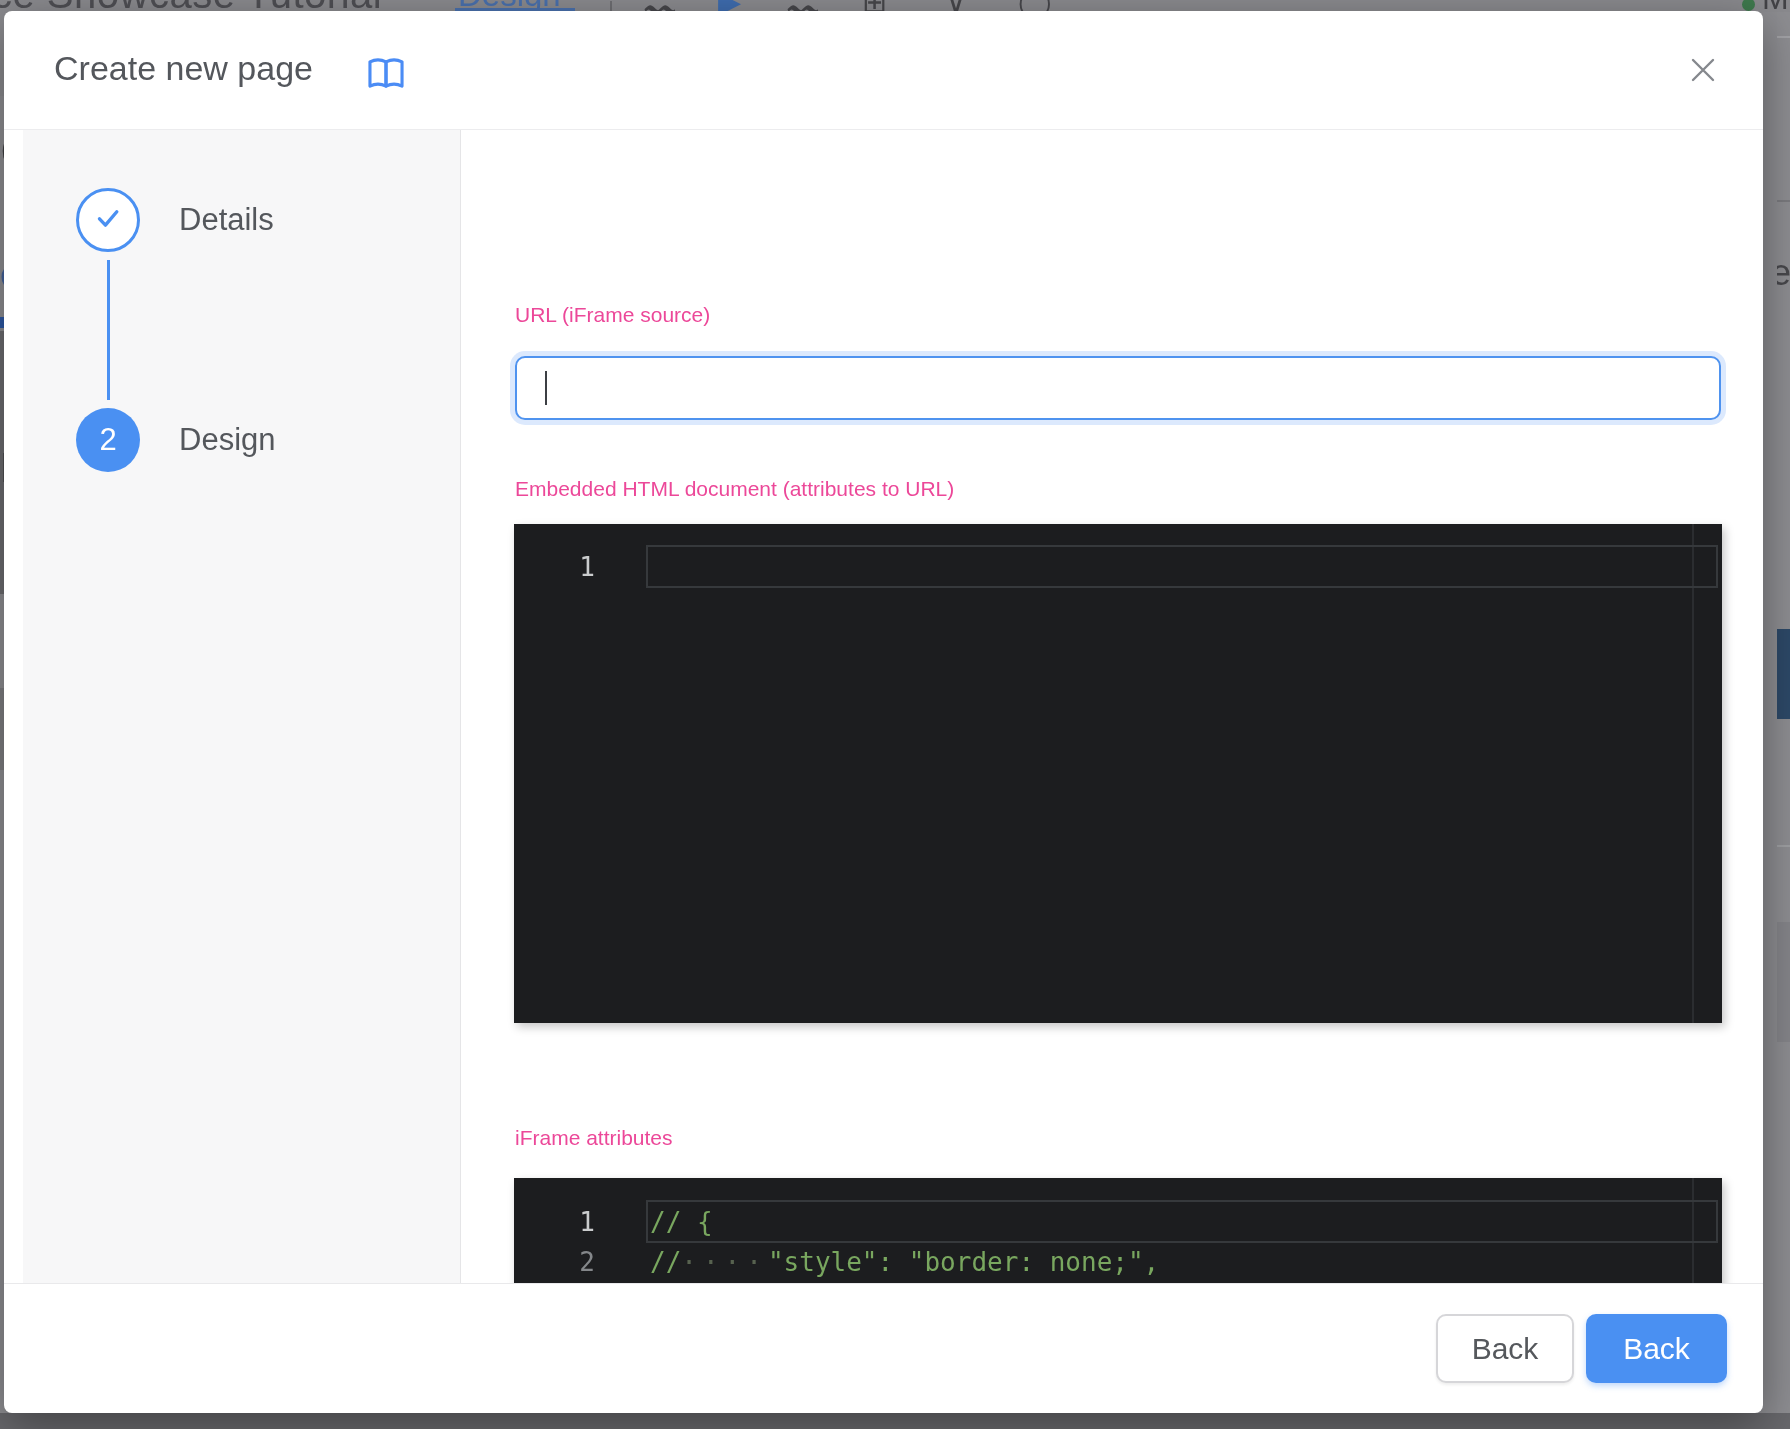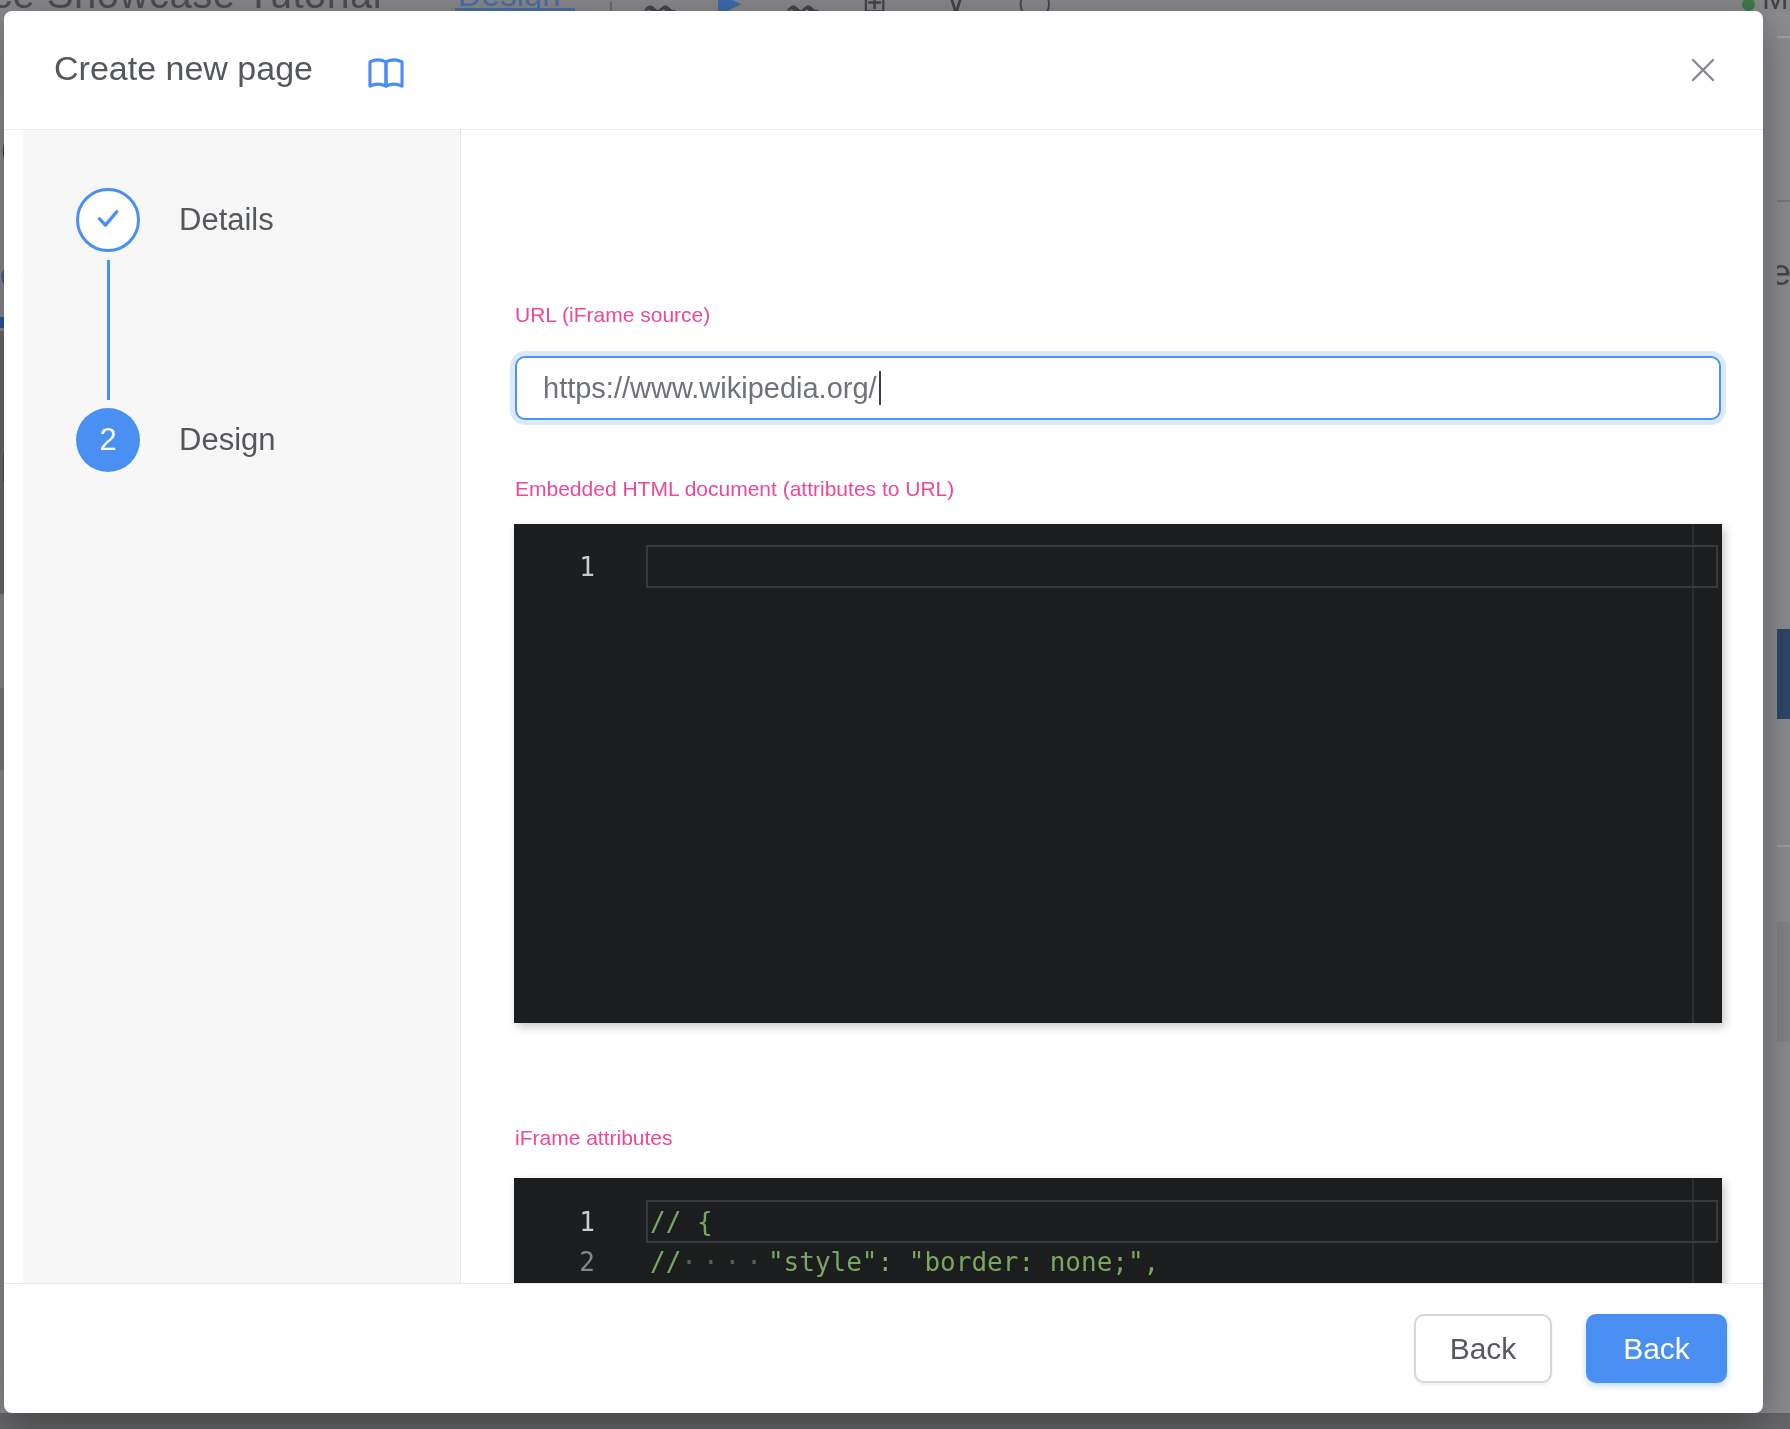--- a/index.html
+++ b/index.html
@@ -82,21 +82,21 @@
   .lnum.bright { color:#cacccd; }
   .code-text { position:absolute; left:136px; white-space:pre; color:#79a75f; }
   .seg-ws { color:#57624f; letter-spacing:6px; }
 
   .scroll-thumb { position:absolute; left:1748px; top:126px; width:7px; height:753px; border-radius:4px; background:#c7c7ca; }
 
   
   .modal-footer {
     position:absolute; left:0; bottom:0; right:0; height:130px;
     border-top:1px solid #e9e9eb; border-radius:0 0 14px 14px;
-    display:flex; align-items:center; justify-content:flex-end; gap:34px; padding-right:36px;
+    display:flex; align-items:center; justify-content:flex-end; gap:12px; padding-right:36px;
   }
   .btn { height:69px; border-radius:10px; font-size:30px; font-family:"Liberation Sans", sans-serif; cursor:pointer; }
   .btn-back { width:138px; background:#fff; border:2px solid #d6d6d9; color:#55585c; box-shadow:0 2px 3px rgba(0,0,0,.07); }
   .btn-save { width:141px; background:#4a90f2; border:none; color:#ffffff; box-shadow:0 3px 6px rgba(74,144,242,.35); }
 </style>
 </head>
 <body>
 
 <div class="backdrop">
   <div class="topbar">
@@ -169,21 +169,20 @@
       <div class="step-connector"></div>
       <div class="step-circle active">
         <span>2</span>
       </div>
       <div class="step-label l2">Design</div>
     </aside>
 
     <label class="field-label lbl-url">URL (iFrame source)</label>
 
     <div class="url-input">
-      <span>https://www.wikipedia.org/</span>
         <span class="caret"></span>
     </div>
 
     <label class="field-label lbl-embed">Embedded HTML document (attributes to URL)</label>
 
     <div class="editor editor-embed">
       <div class="ed-ruler"></div>
       <div class="active-line-box" style="top:21px;"></div>
       <div class="code-row" style="top:23px;">
         <span class="lnum bright">1</span>

